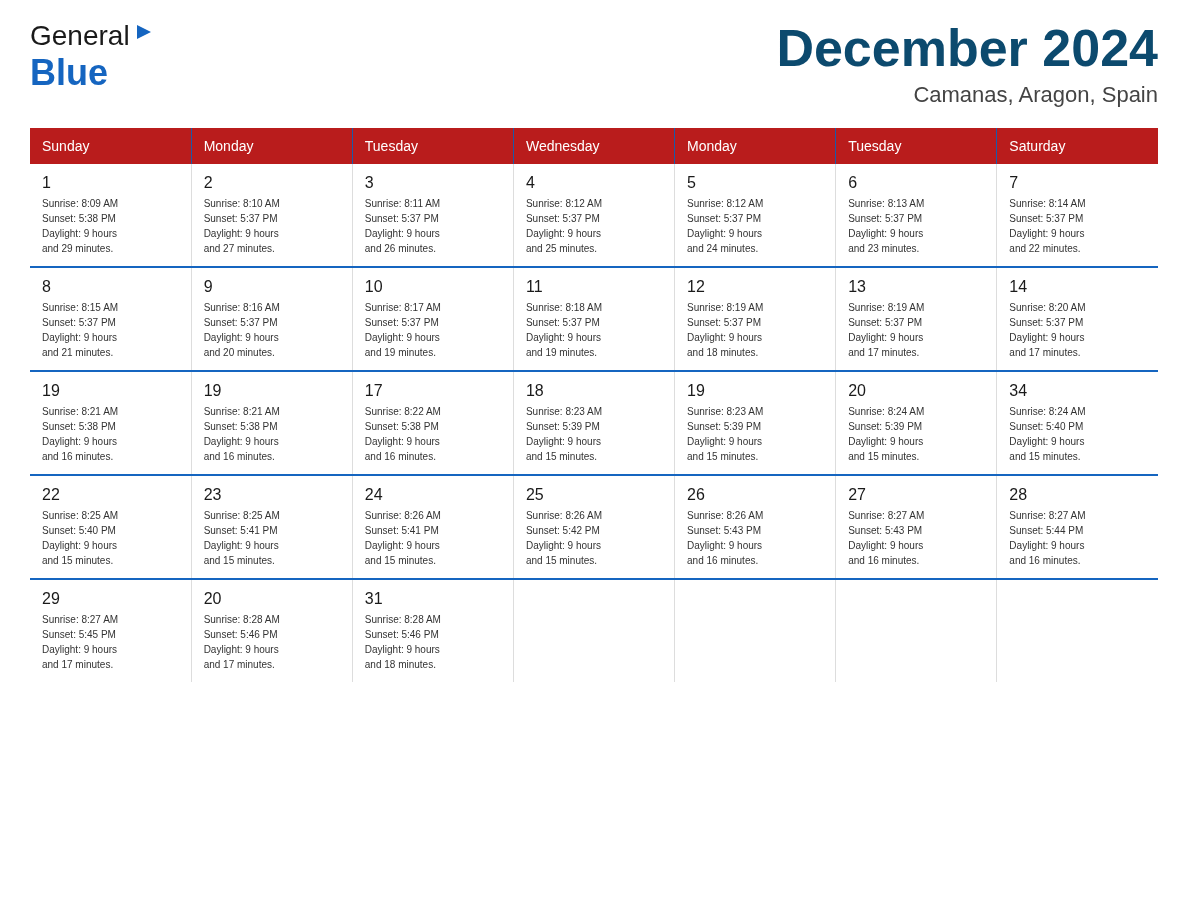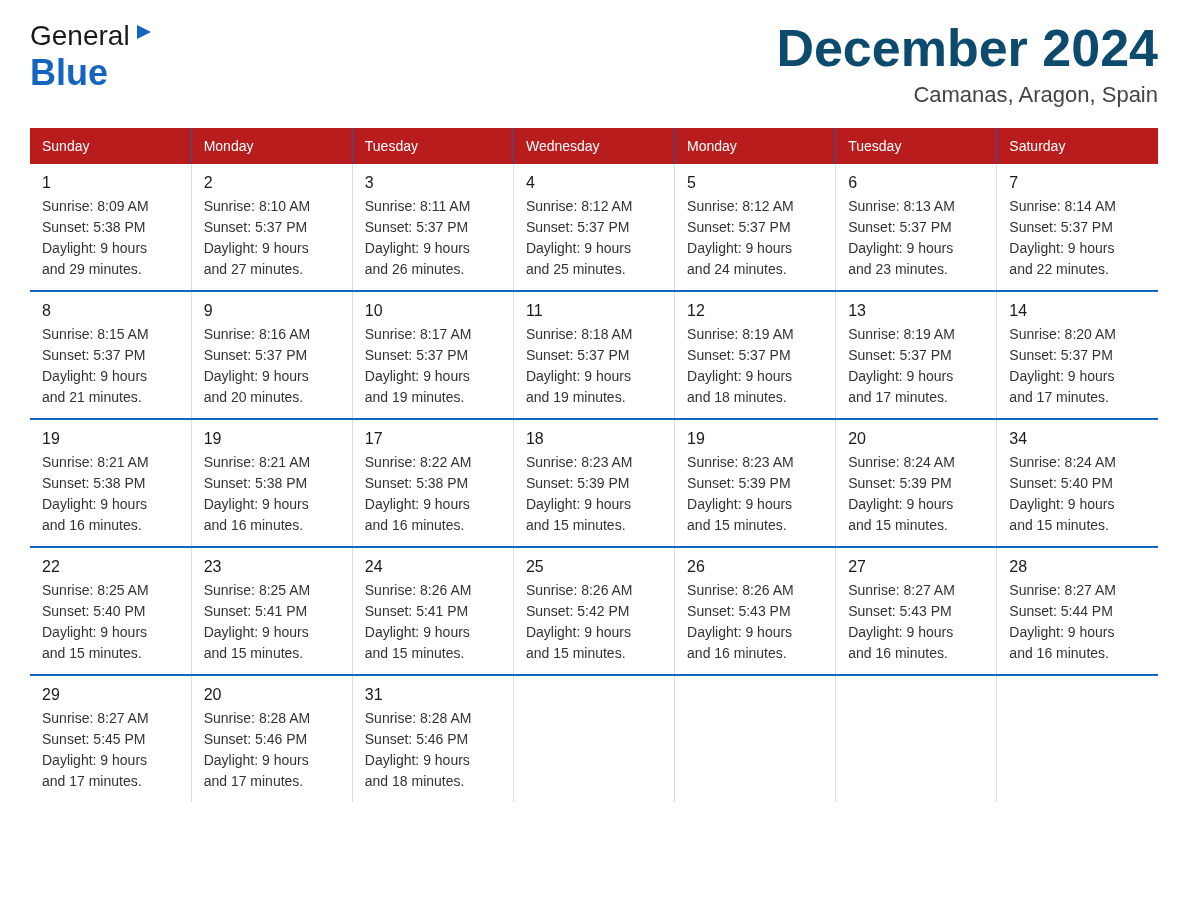--- a/index.html
+++ b/index.html
@@ -67,21 +67,21 @@
     }
     tbody td:last-child { border-right: none; }
     .day-num {
       font-size: 16px;
       font-weight: normal;
       color: #1a1a1a;
       margin-bottom: 4px;
       display: block;
     }
     .day-info {
-      font-size: 14px;
+      font-size: 10px;
       color: #333;
       line-height: 1.5;
     }
     tbody tr:last-child { border-bottom: none; }
   </style>
 </head>
 <body>
 
 <div class="header">
   <div class="logo">

